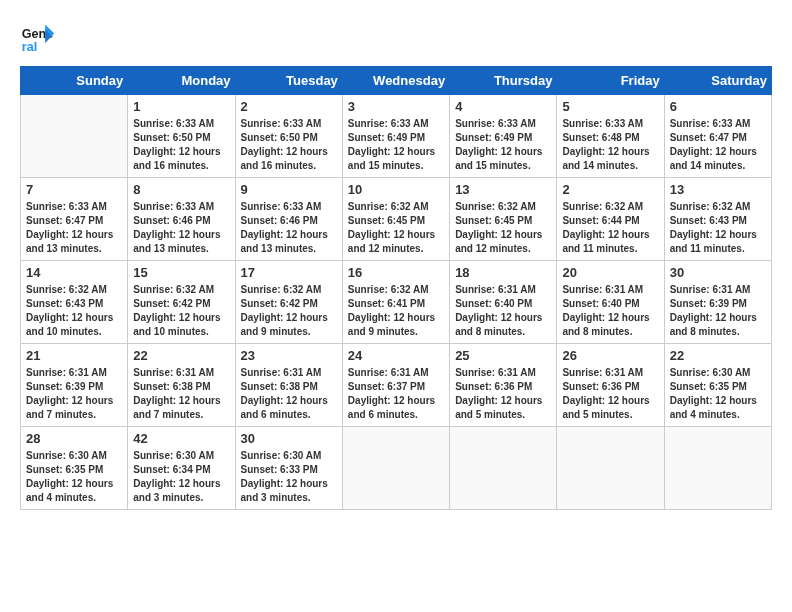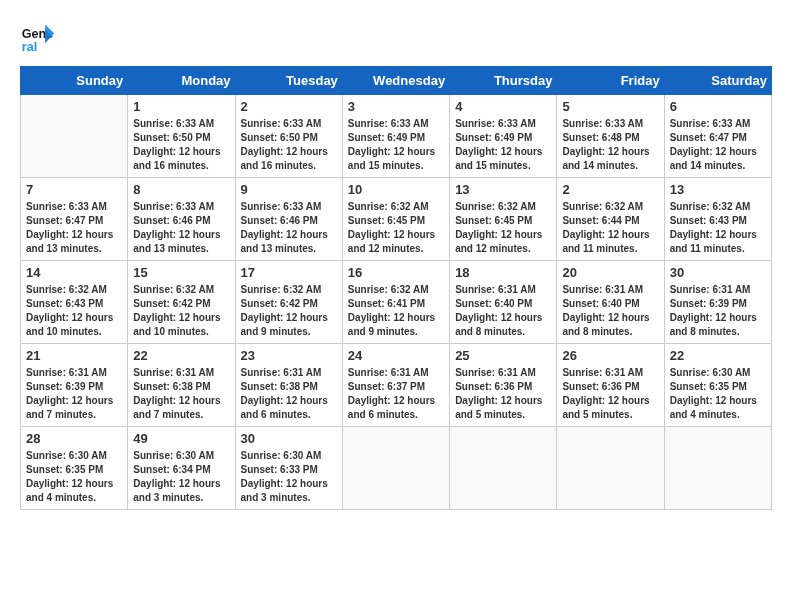--- a/index.html
+++ b/index.html
@@ -310,21 +310,21 @@
       </tr>
       <tr>
         <td>
           <span class="day-num">28</span>
           <div class="day-info" style="white-space: pre-line;">Sunrise: 6:30 AM
 Sunset: 6:35 PM
 Daylight: 12 hours
 and 4 minutes.</div>
         </td>
         <td>
-          <span class="day-num">49</span>
+          <span class="day-num">42</span>
           <div class="day-info" style="white-space: pre-line;">Sunrise: 6:30 AM
 Sunset: 6:34 PM
 Daylight: 12 hours
 and 3 minutes.</div>
         </td>
         <td>
           <span class="day-num">30</span>
           <div class="day-info" style="white-space: pre-line;">Sunrise: 6:30 AM
 Sunset: 6:33 PM
 Daylight: 12 hours

